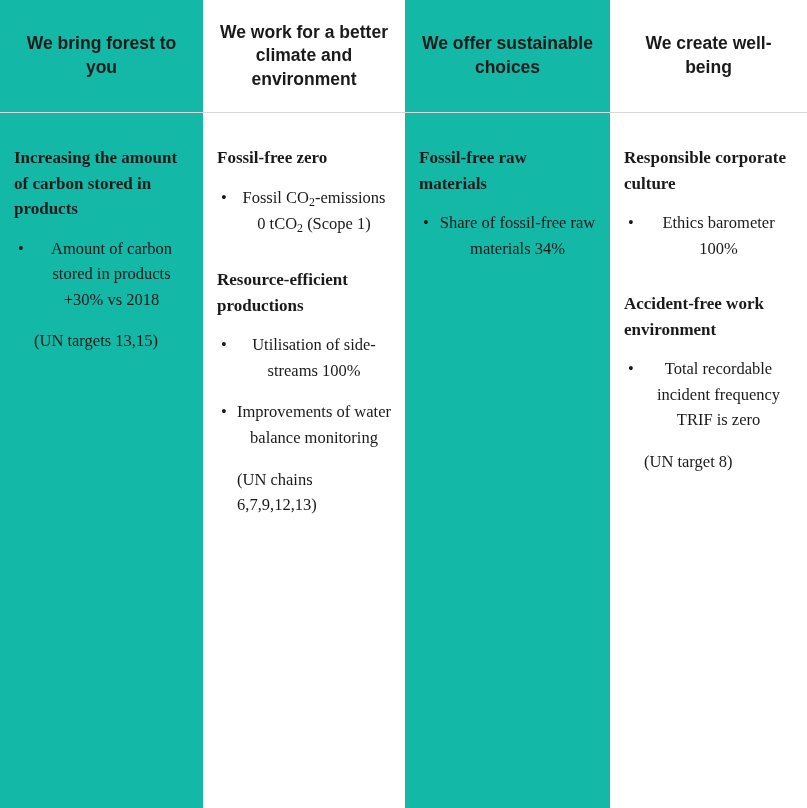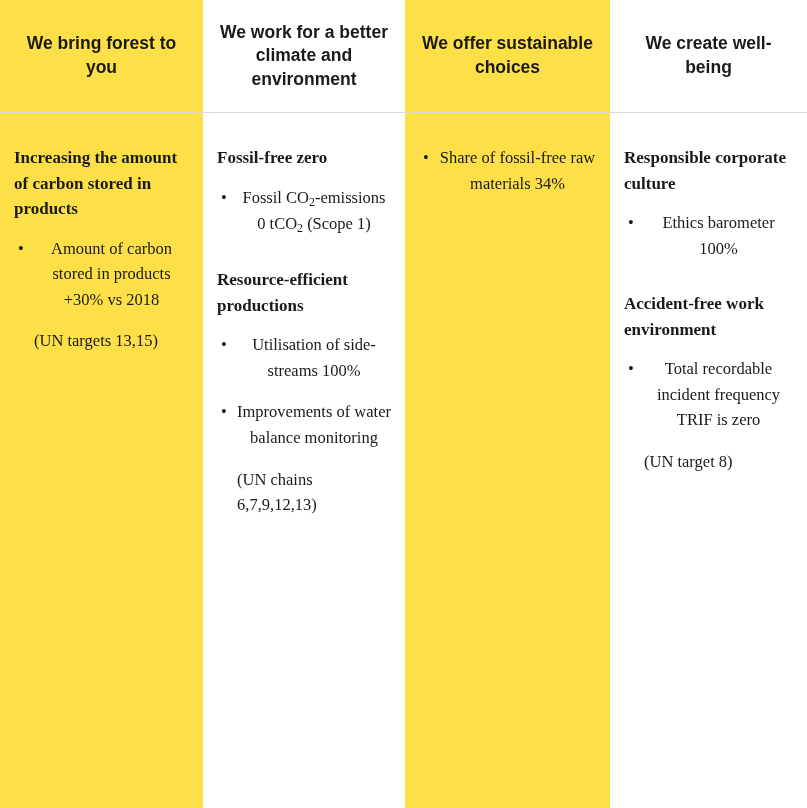--- a/index.html
+++ b/index.html
@@ -41,21 +41,21 @@
     position: relative;
   }
 
   
   .col-1 { width: 203px; }
   .col-2 { width: 202px; }
   .col-3 { width: 205px; }
   .col-4 { width: 197px; }
 
   .shade-light { background: #ffffff; }
-  .shade-grey  { background: #fde047; }
+  .shade-grey  { background: #14b8a6; }
 
   .head-cell {
     display: flex;
     align-items: center;
     justify-content: center;
     text-align: center;
     padding: 8px 14px;
     font-size: 17.5px;
     font-weight: bold;
     line-height: 1.35;
@@ -171,20 +171,21 @@
             <li>Improvements of water balance monitoring</li>
           </ul>
           <div class="note">(UN chains 6,7,9,12,13)</div>
         </div>
       </div>
     </div>
 
     <div class="col col-3 shade-grey">
       <div class="body-cell">
         <div class="block spacer-block">
+          <div class="block-title">Fossil-free raw materials</div>
           <ul class="bullets">
             <li>Share of fossil-free raw materials 34%</li>
           </ul>
         </div>
       </div>
     </div>
 
     <div class="col col-4 shade-light">
       <div class="body-cell">
         <div class="block spacer-block">

